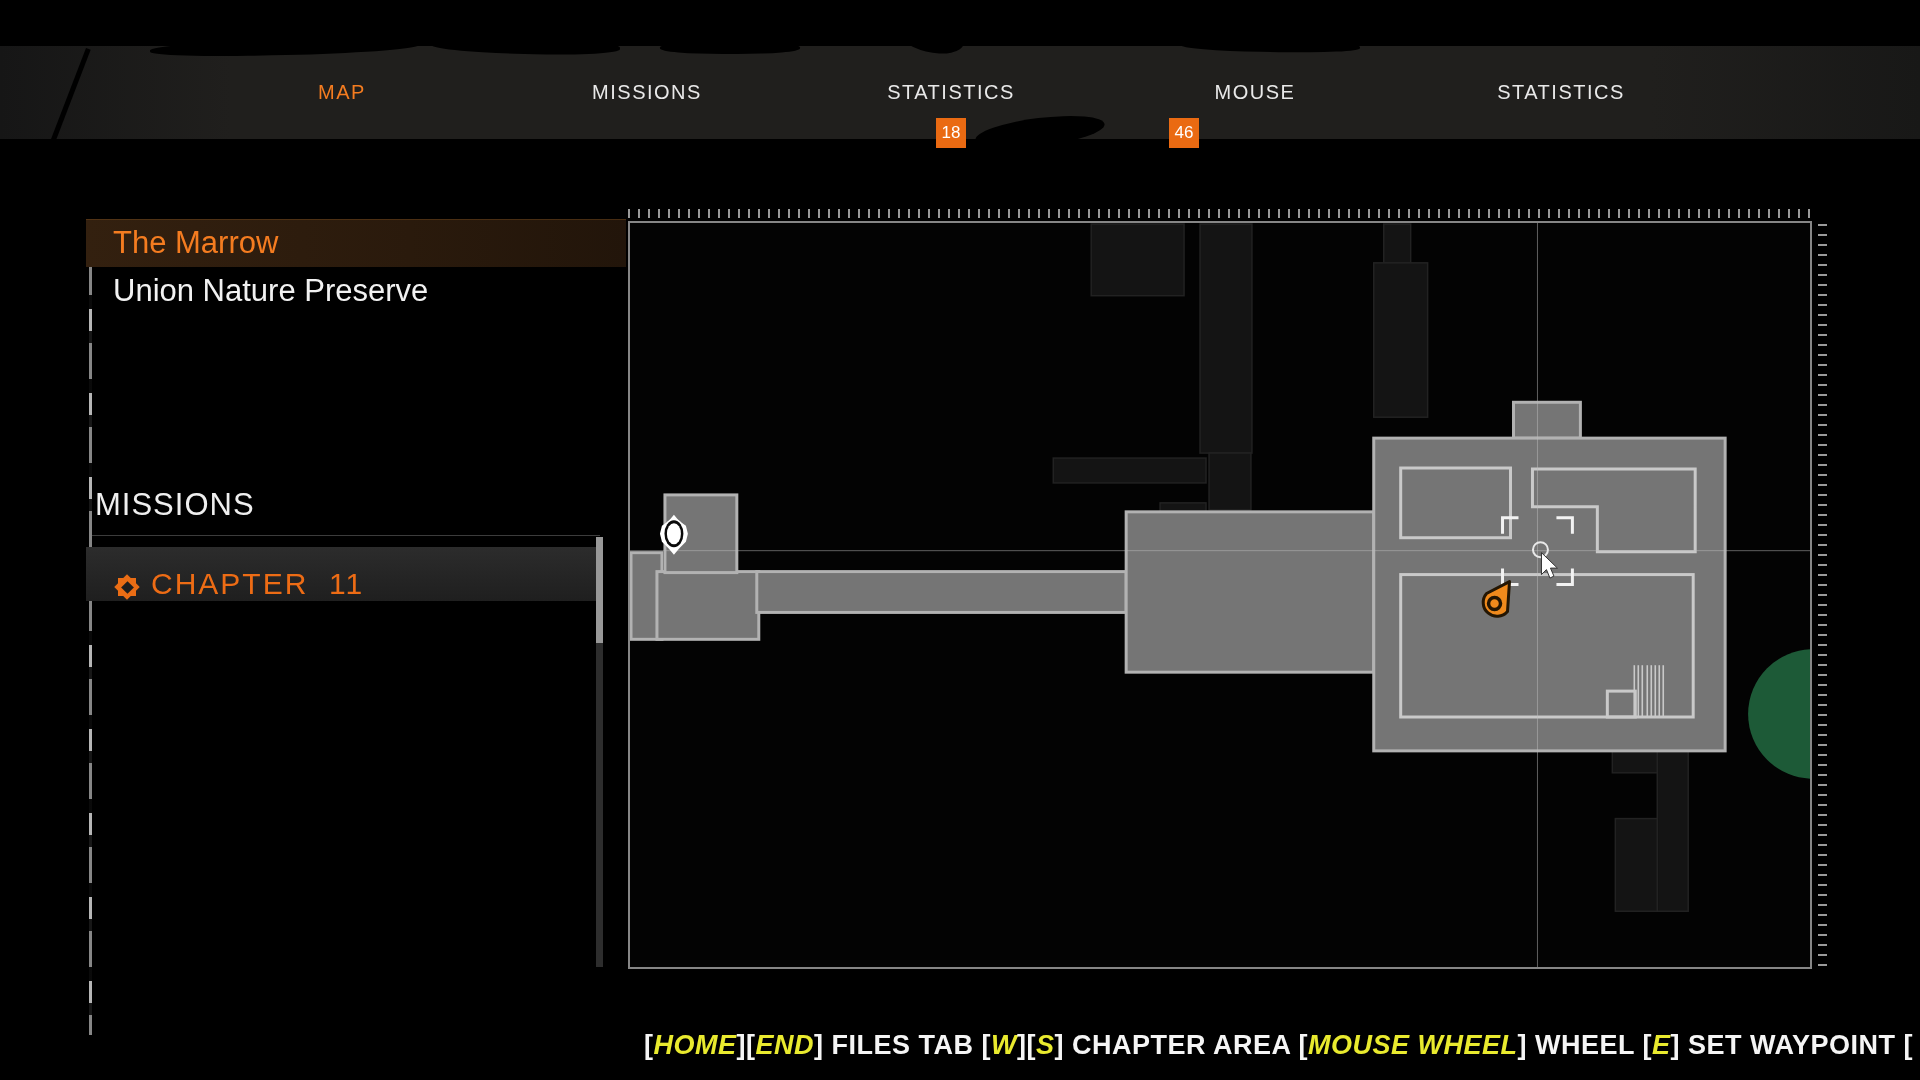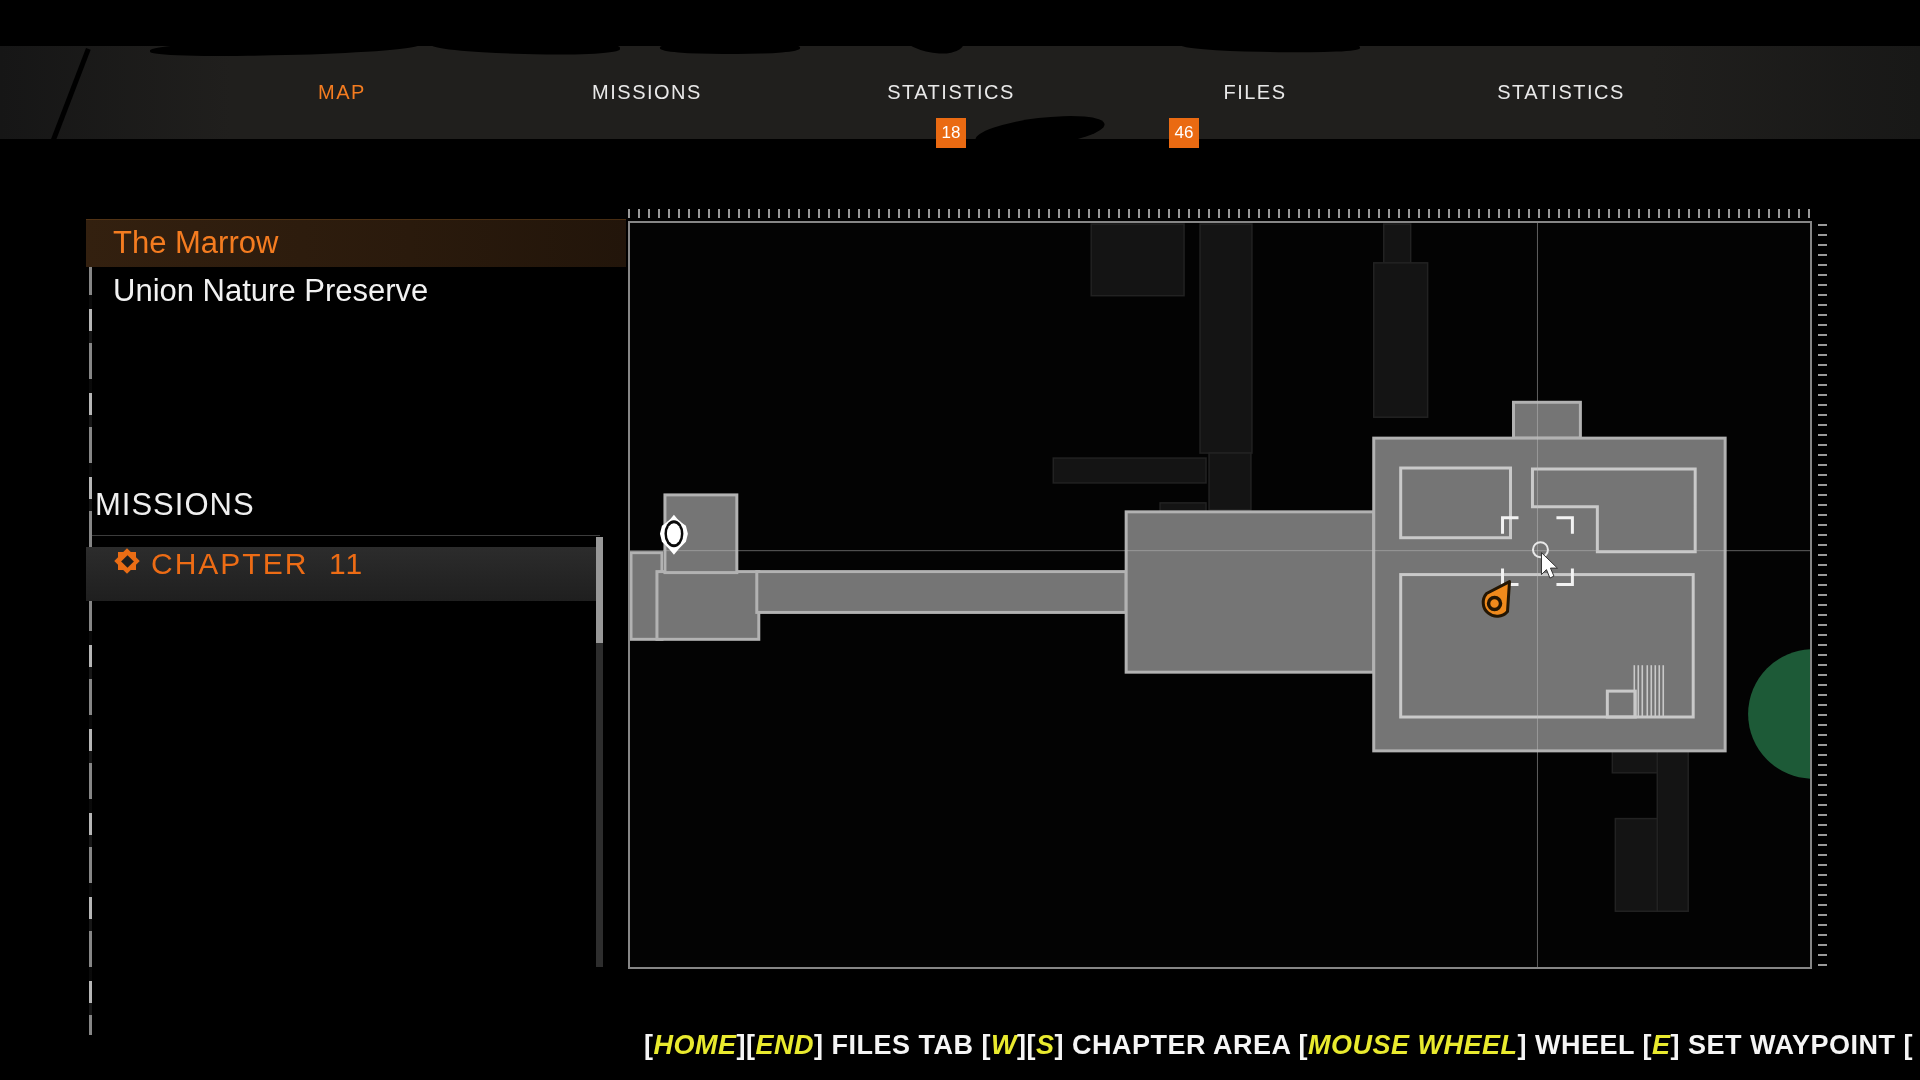--- a/index.html
+++ b/index.html
@@ -42,21 +42,21 @@
       rgba(255,255,255,.7) 34px 70px, rgba(255,255,255,.05) 70px 84px);}
   .area-row{position:absolute;left:86px;width:540px;height:48px;display:flex;align-items:center;
     padding-left:27px;font-size:31px;cursor:pointer;}
   .area-row.selected{background:linear-gradient(90deg,#33200f,#2a1a0c 60%,#22150a);
     color:var(--accent);box-shadow:inset 0 1px 0 rgba(140,90,35,.35);}
   .area-row.unselected{color:#f2f2f2;}
   .missions-heading{position:absolute;left:95px;top:487px;color:#efefef;font-size:31px;
     letter-spacing:1px;}
   .panel-hairline{position:absolute;left:92px;top:535px;width:508px;height:1px;background:#3c3c3c;}
   .chapter-row{position:absolute;left:86px;top:547px;width:514px;height:54px;
-    background:linear-gradient(180deg,#2c2c2c,#1f1f1f);display:flex;align-items:flex-start;
+    background:linear-gradient(180deg,#2c2c2c,#1f1f1f);display:flex;align-items:flex-end;
     padding-left:27px;cursor:pointer;}
   .chapter-label{color:#ed6c15;font-size:30px;font-weight:500;letter-spacing:2px;
     white-space:pre;margin-left:10px;}
   .star-icon{position:relative;width:28px;height:28px;flex:0 0 28px;}
   .star-icon .sq{position:absolute;left:5px;top:5px;width:18px;height:18px;background:#ea6d15;}
   .star-icon .sq.r45{transform:rotate(45deg);}
   .star-icon .core{position:absolute;left:9.5px;top:9.5px;width:9px;height:9px;background:#1e1e1e;
     transform:rotate(45deg);}
   .mission-panel{position:absolute;left:86px;top:601px;width:514px;height:80px;background:#121212;}
   .mission-title{position:absolute;left:27px;top:2px;color:#f5f5f5;font-size:28px;}
@@ -94,21 +94,21 @@
   <div class="grunge-spot g1"></div>
   <div class="grunge-spot g2"></div>
   <div class="grunge-spot g3"></div>
   <div class="grunge-spot g4"></div>
   <div class="grunge-spot g5"></div>
   <div class="grunge-spot g6"></div>
 
   <div class="nav-item active" style="left:342px">MAP</div>
   <div class="nav-item" style="left:647px">MISSIONS</div>
   <div class="nav-item" style="left:951px">STATISTICS</div>
-  <div class="nav-item" style="left:1255px">FILES</div>
+  <div class="nav-item" style="left:1255px">MOUSE</div>
   <div class="nav-item" style="left:1561px">STATISTICS</div>
 
   <div class="nav-badge" style="left:951px">18</div>
   <div class="nav-badge" style="left:1184px">46</div>
 
   <div class="scratch-line"></div>
 
   <div class="area-row unselected" style="top:267px">
     <span>Union Nature Preserve</span>
   </div>

